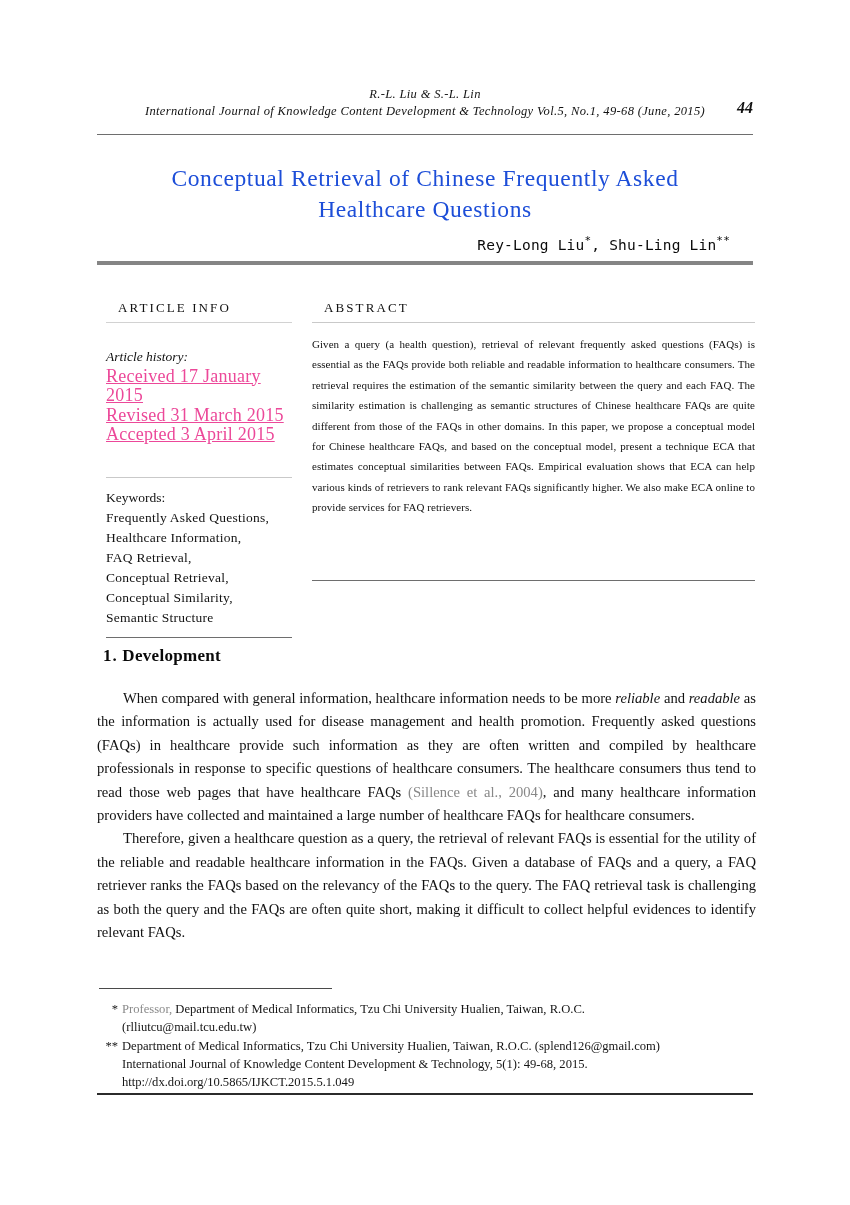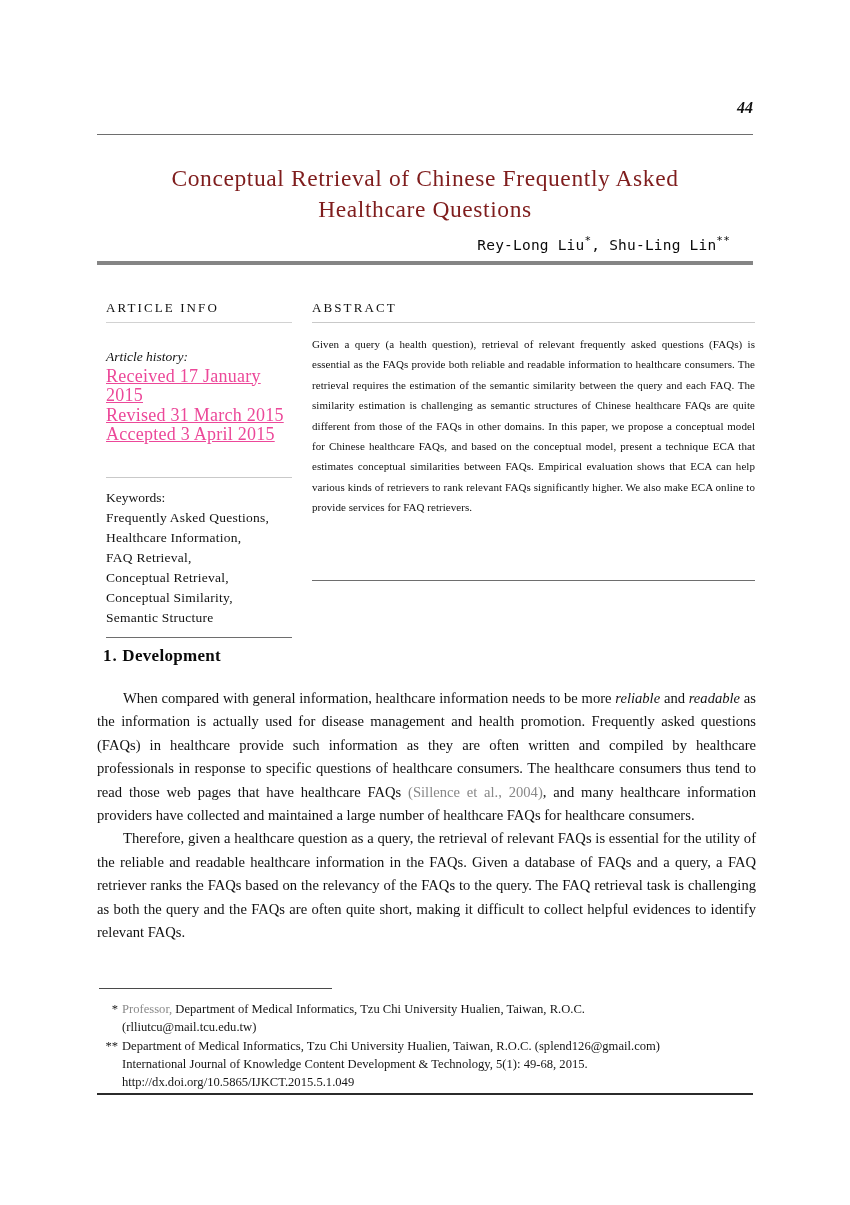--- a/index.html
+++ b/index.html
@@ -64,21 +64,21 @@
   
   .title {
     position: absolute;
     left: 120px;
     top: 163px;
     width: 610px;
     text-align: center;
     font-size: 23.5px;
     line-height: 31px;
     letter-spacing: 0.6px;
-    color: #7f1d1d;
+    color: #1d4ed8;
   }
 
   .authors {
     position: absolute;
     left: 120px;
     top: 234px;
     width: 610px;
     text-align: right;
     font-family: "DejaVu Sans Mono", "Liberation Mono", monospace;
     font-size: 14.5px;
@@ -110,21 +110,21 @@
     position: absolute;
     left: 312px;
     top: 300px;
     width: 443px;
   }
 
   .col-head {
     font-size: 13px;
     letter-spacing: 2.1px;
     color: #111;
-    margin: 0 0 0 0;
+    margin: 0 0 0 12px;
     height: 22px;
   }
   .rule-col {
     width: 100%;
     height: 1px;
     background: #d2d2d2;
     margin-bottom: 11px;
   }
   .rule-col.dark {
     background: #c9c9c9;
@@ -265,20 +265,24 @@
     width: 656px;
     height: 2px;
     background: #2b2b2b;
   }
 </style>
 </head>
 <body>
 
 <div class="page">
 
+  <div class="running-head">
+    <span class="line1">R.-L. Liu &amp; S.-L. Lin</span>
+    <span class="line2">International Journal of Knowledge Content Development &amp; Technology Vol.5, No.1, 49-68 (June, 2015)</span>
+  </div>
   <div class="page-number">44</div>
   <div class="rule-header"></div>
 
   <div class="title">
     <span>Conceptual Retrieval of Chinese Frequently Asked</span><br>
     <span>Healthcare Questions</span>
   </div>
 
   <div class="authors">
     <span>Rey-Long Liu</span><sup>*</sup><span>, </span><span>Shu-Ling Lin</span><sup>**</sup>

